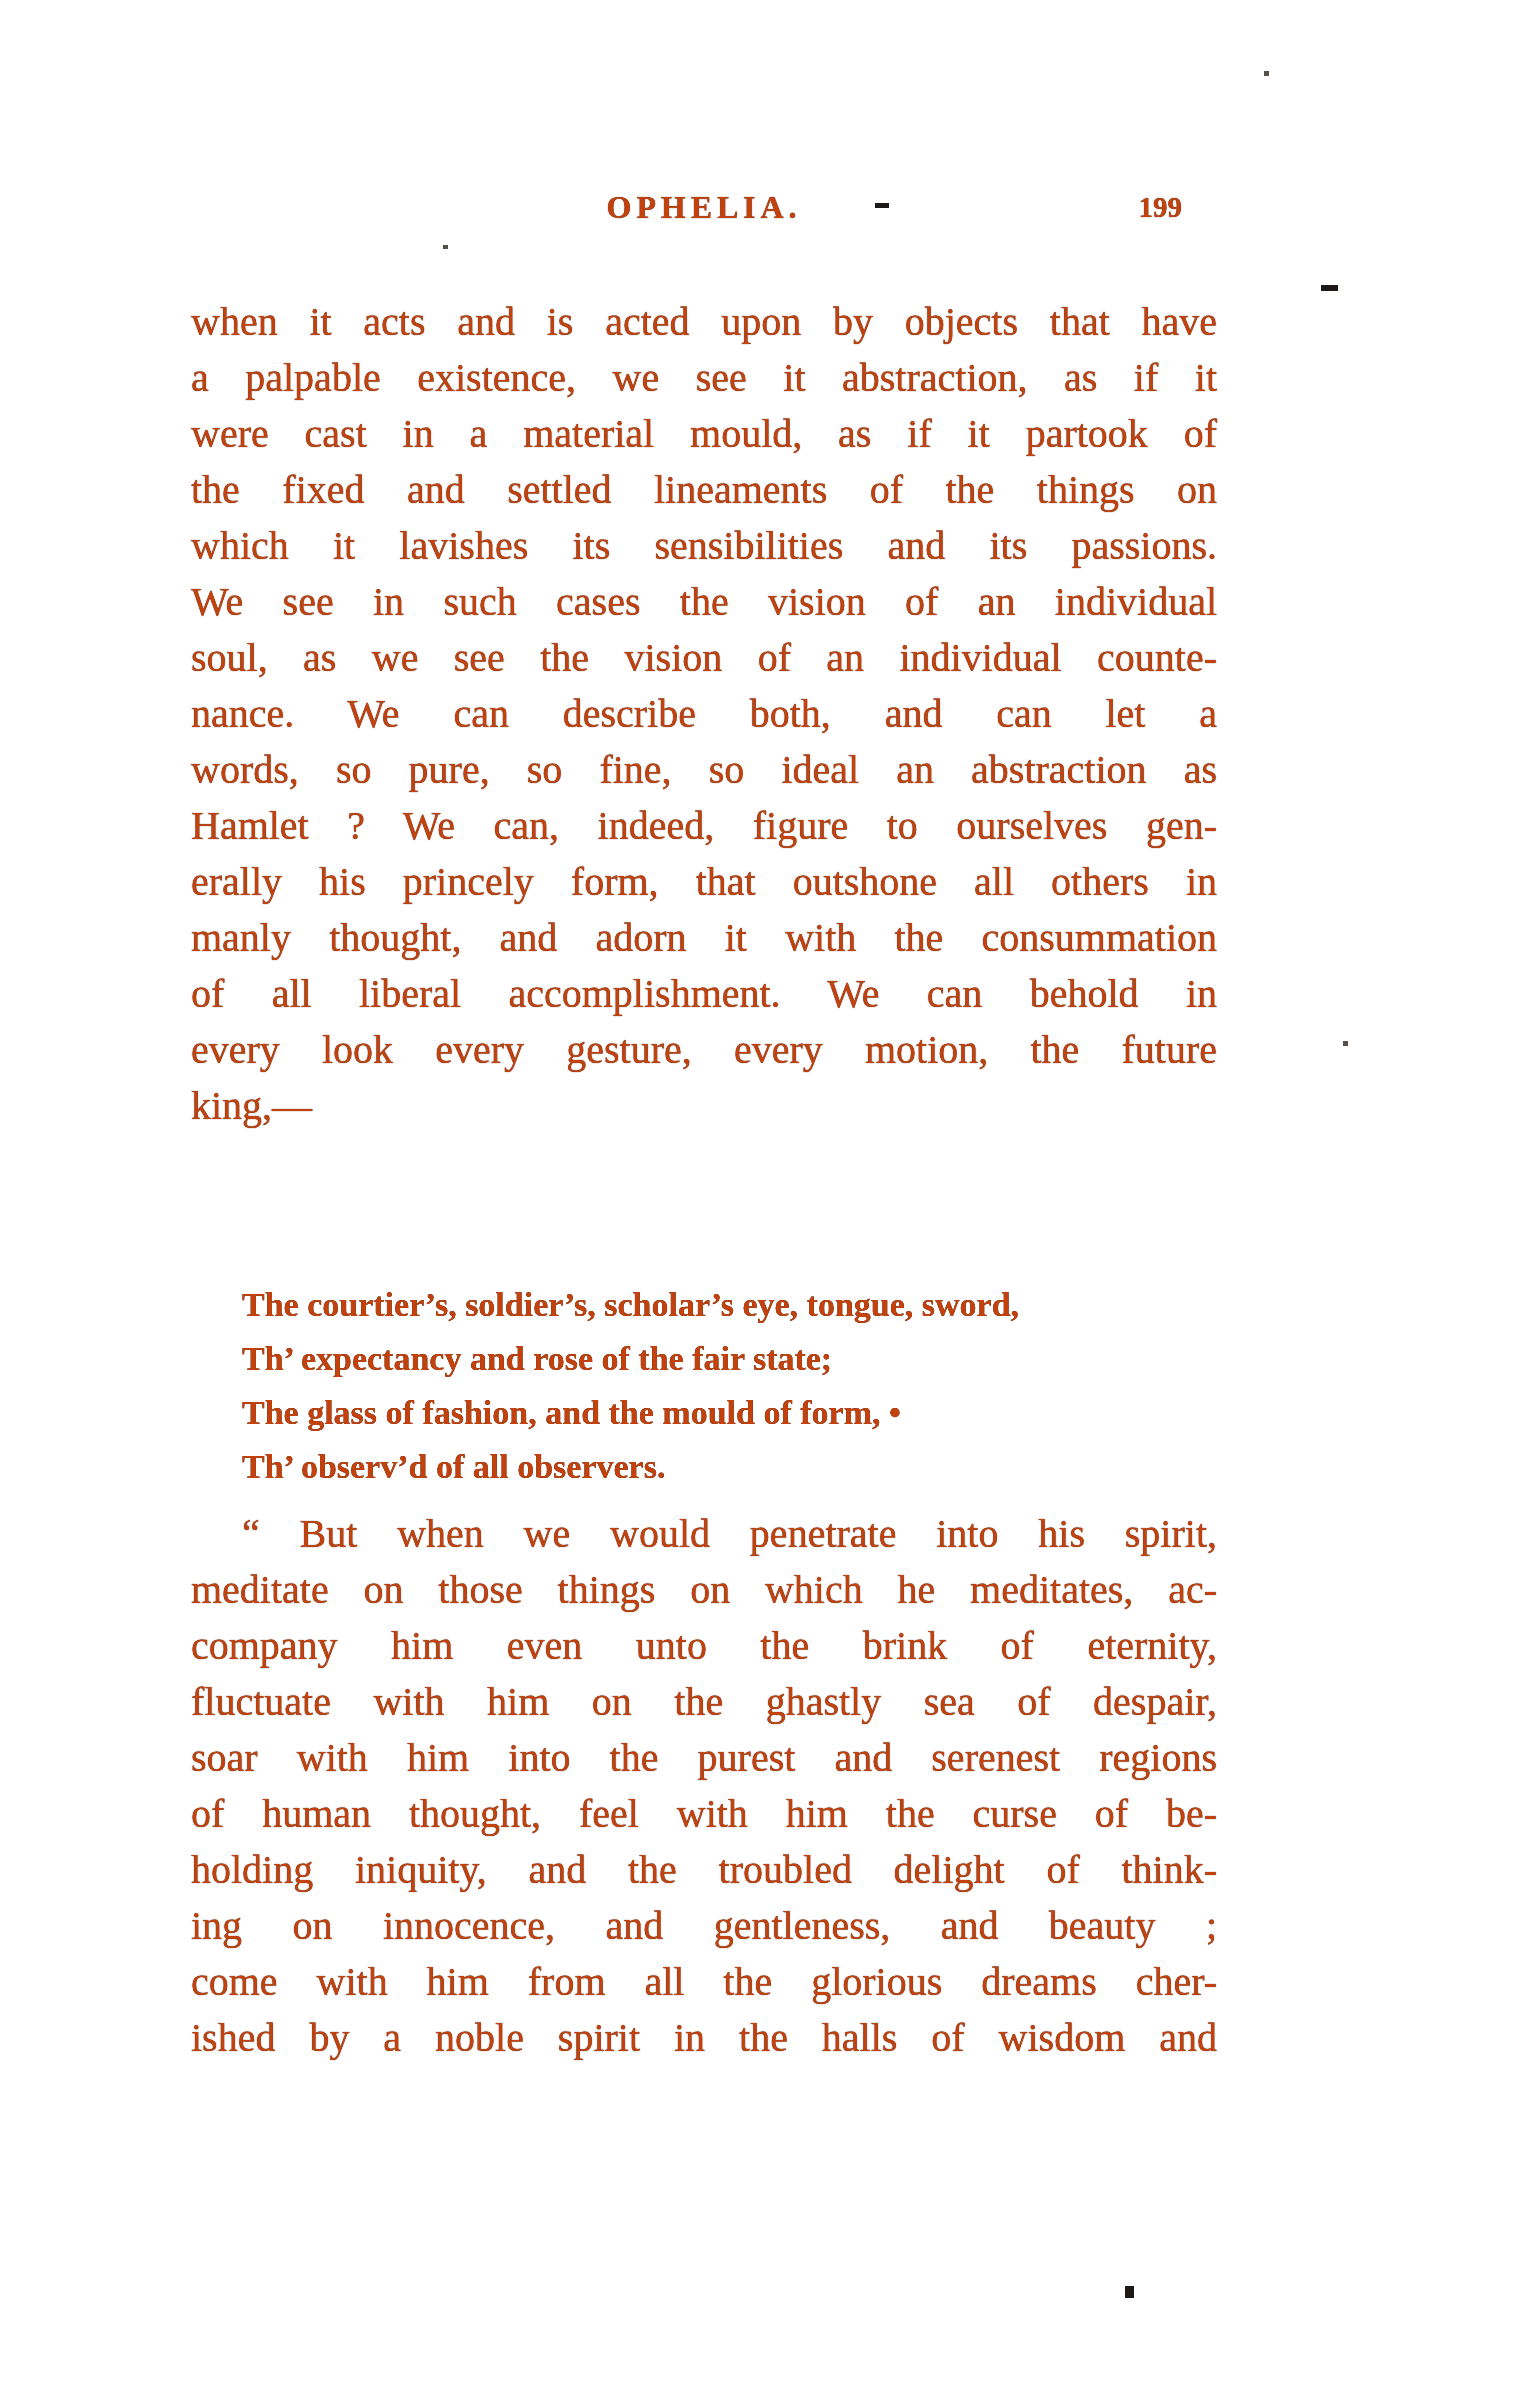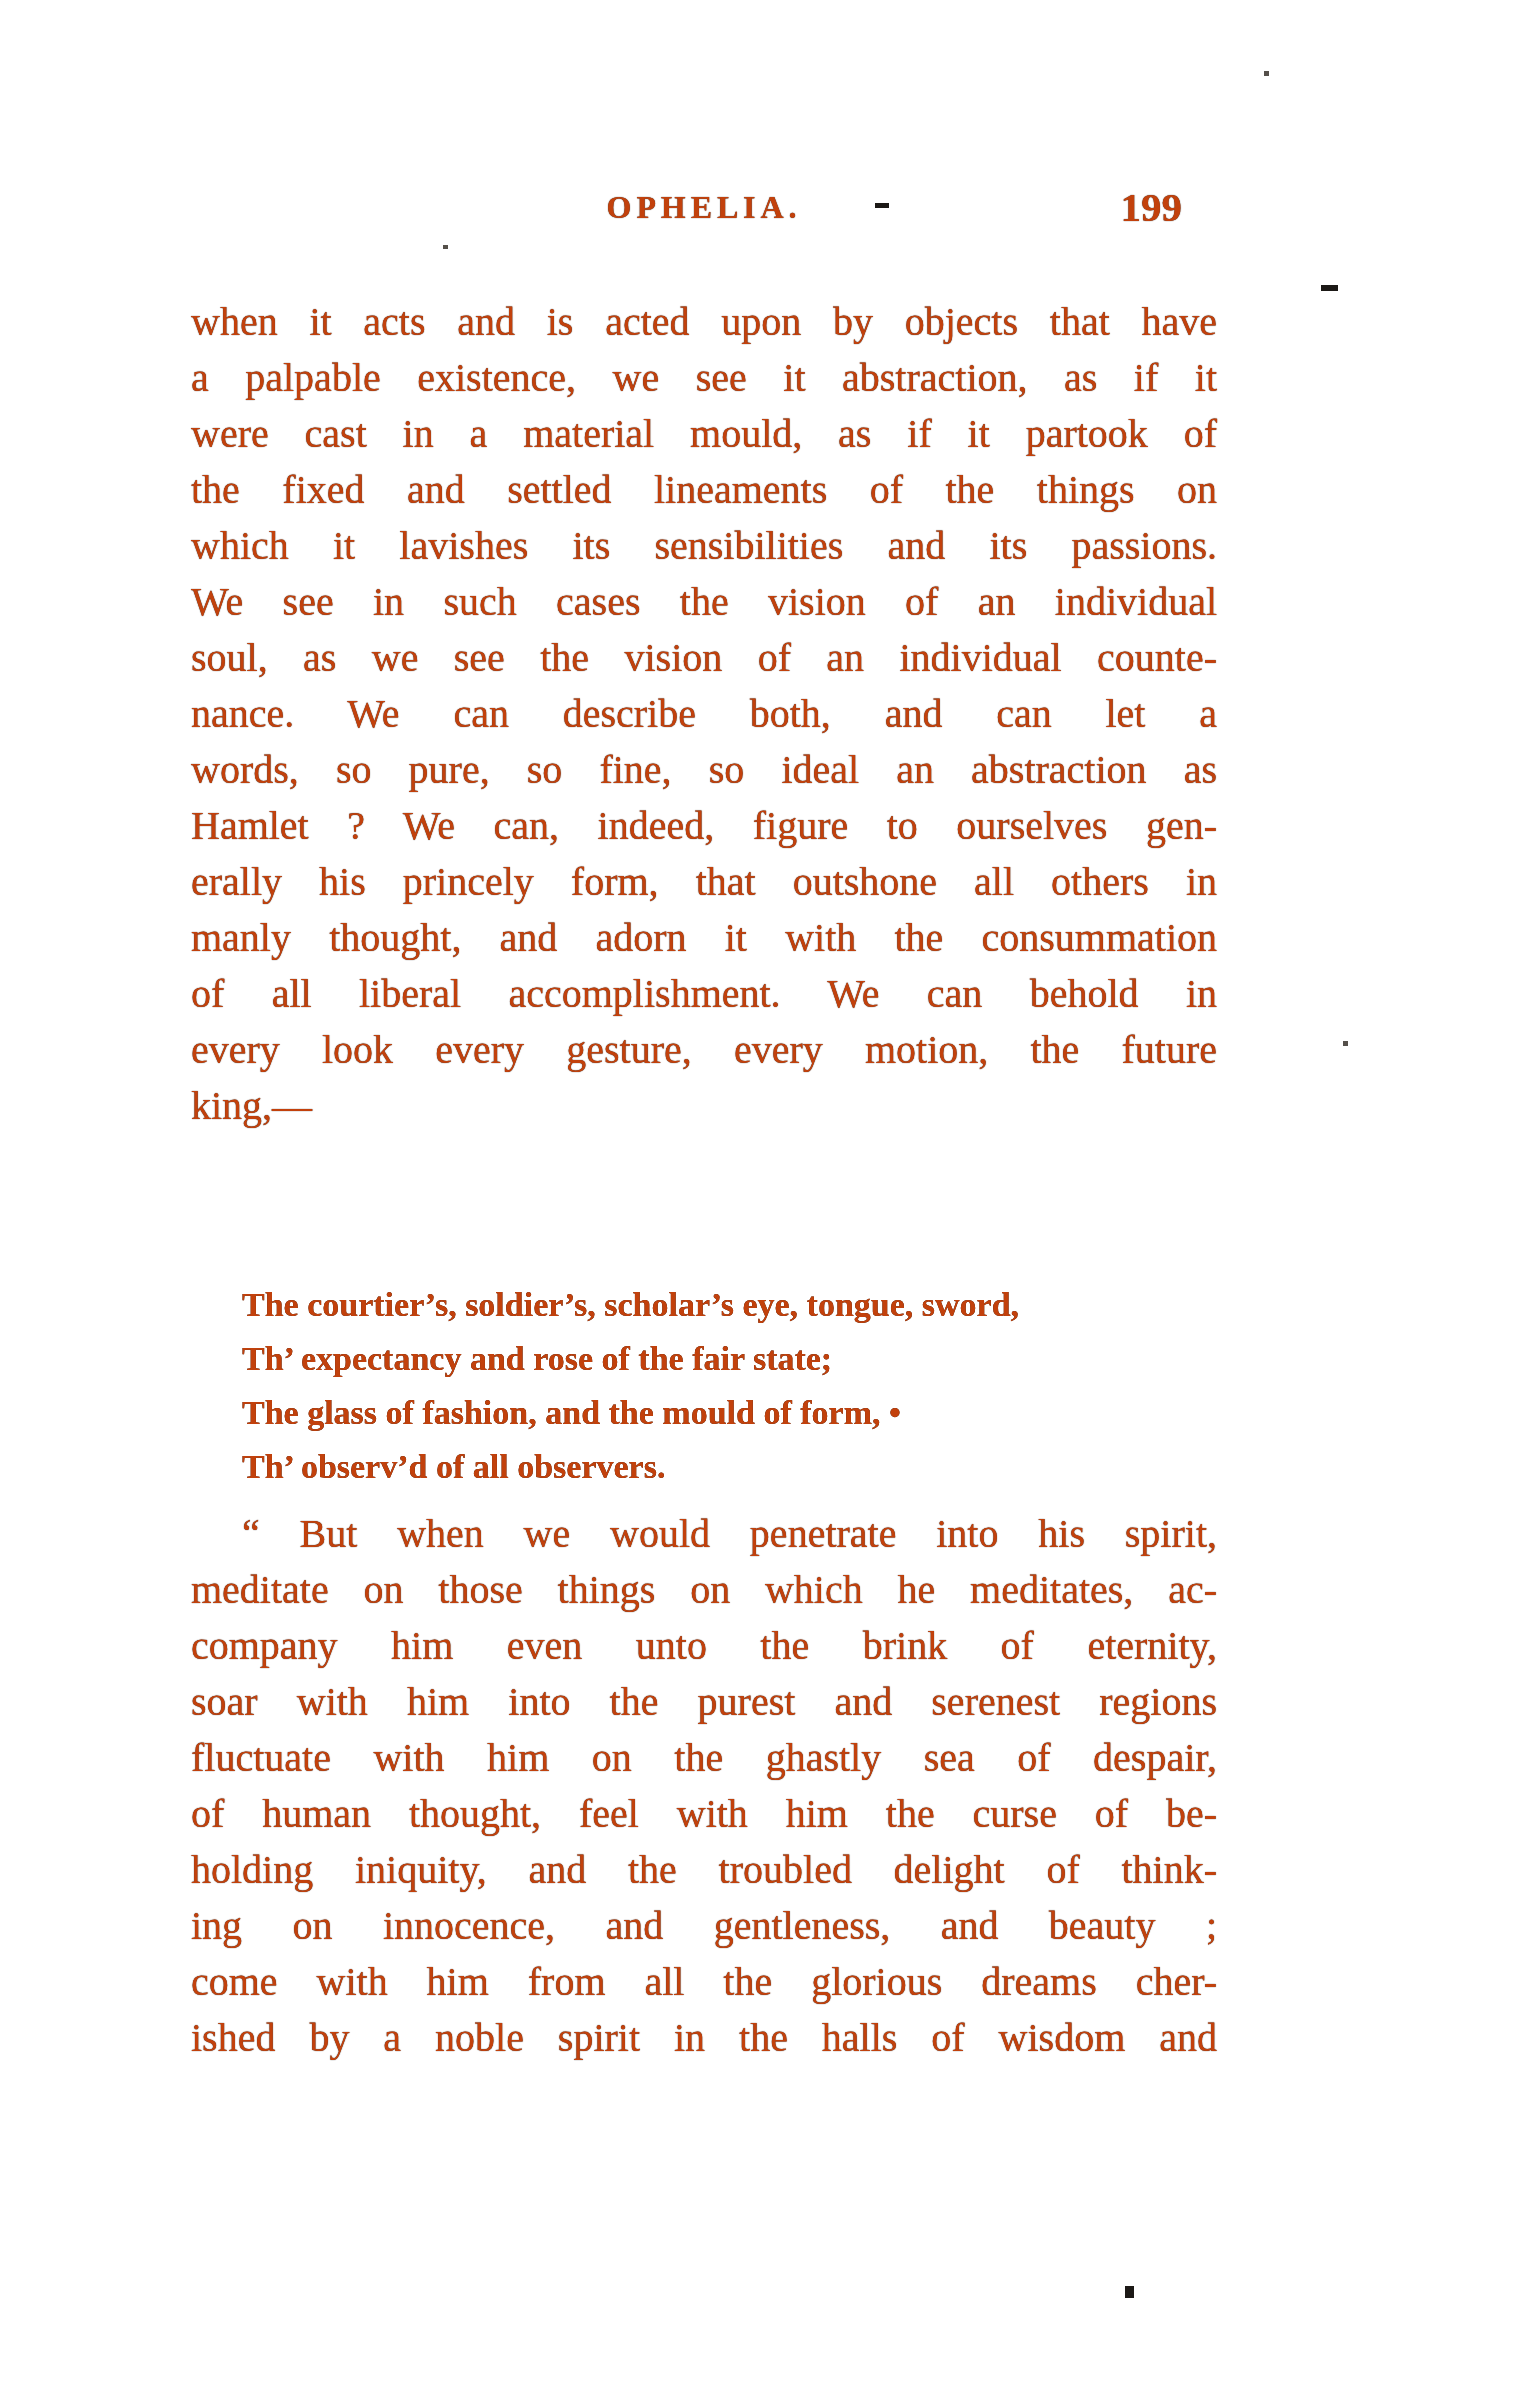--- a/index.html
+++ b/index.html
@@ -30,21 +30,21 @@
     font-size: 32px;
     font-weight: bold;
     letter-spacing: 4.9px;
     line-height: 39px;
     text-shadow: 0 0 1px #161310;
   }
   .page-number {
     position: absolute;
     top: -2px;
     right: 35px;
-    font-size: 41px;
+    font-size: 29px;
     font-weight: bold;
     line-height: 43px;
     text-shadow: 0 0 1px #161310;
   }
   
   .text-block {
     position: absolute;
     left: 191px;
     width: 1026px;
   }
@@ -113,22 +113,22 @@
     <div class="verse-line">The courtier’s, soldier’s, scholar’s eye, tongue, sword,</div>
     <div class="verse-line">Th’ expectancy and rose of the fair state;</div>
     <div class="verse-line">The glass of fashion, and the mould of form,  •</div>
     <div class="verse-line">Th’ observ’d of all observers.</div>
   </div>
 
   <div class="text-block para-2">
     <div class="body-line" style="text-indent:51px">“ But when we would penetrate into his spirit,</div>
     <div class="body-line">meditate on those things on which he meditates, ac-</div>
     <div class="body-line">company him even unto the brink of eternity,</div>
+    <div class="body-line">fluctuate with him on the ghastly sea of despair,</div>
     <div class="body-line">soar with him into the purest and serenest regions</div>
-    <div class="body-line">fluctuate with him on the ghastly sea of despair,</div>
     <div class="body-line">of human thought, feel with him the curse of be-</div>
     <div class="body-line">holding iniquity, and the troubled delight of think-</div>
     <div class="body-line">ing on innocence, and gentleness, and beauty ;</div>
     <div class="body-line">come with him from all the glorious dreams cher-</div>
     <div class="body-line">ished by a noble spirit in the halls of wisdom and</div>
   </div>
 
   <div class="artifact" style="left:875px; top:203px; width:13.7px; height:4.9px;"></div>
   <div class="artifact faint" style="left:1264px; top:71px; width:4.9px; height:4.9px;"></div>
   <div class="artifact" style="left:1321px; top:285px; width:16.7px; height:5.9px;"></div>

